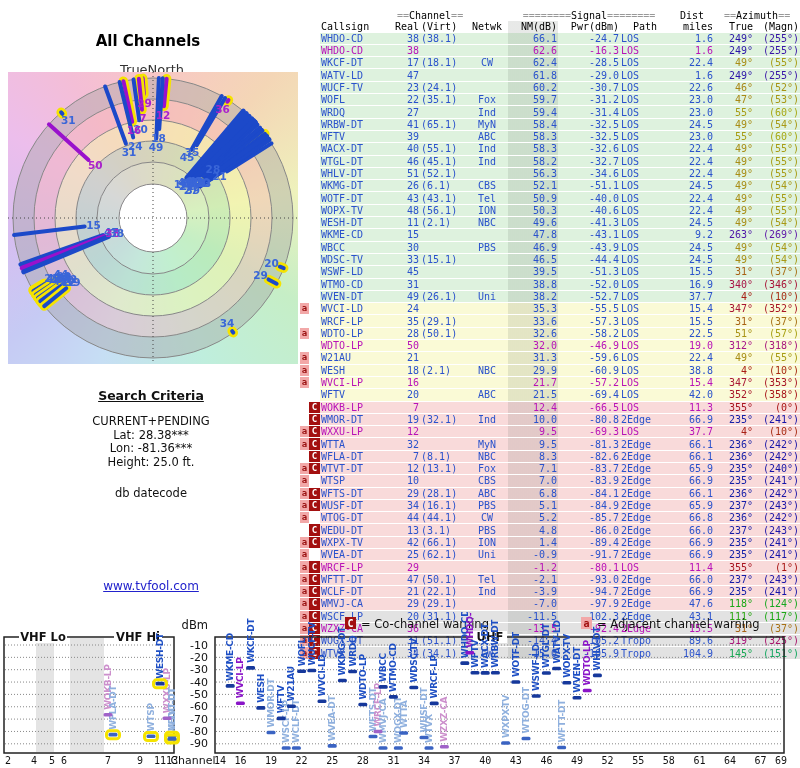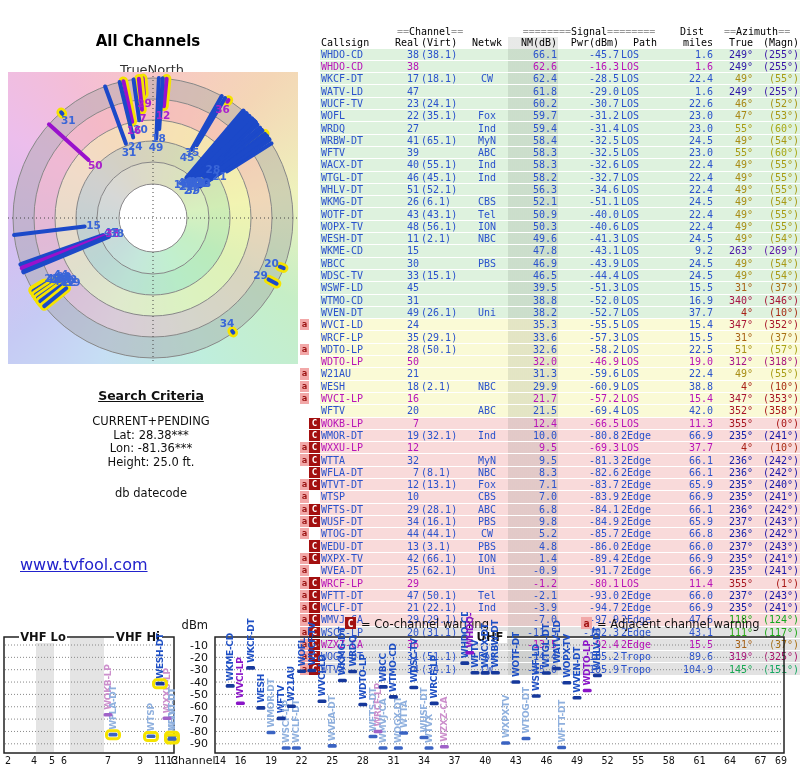--- a/index.html
+++ b/index.html
@@ -9,24 +9,24 @@
   #all-channels-title{left:14px;top:32px;width:268px;text-align:center;font-size:15px;font-weight:bold;color:#000;}
   #truenorth-label{left:88px;top:62px;width:128px;text-align:center;font-size:13px;color:#333;}
   #polar-wrap{left:8px;top:72px;width:290px;height:292px;}
   #polar-bg{position:absolute;left:0;top:0;width:290px;height:292px;
     background:conic-gradient(from 0deg,#f8c6c6,#f4d6b6 40deg,#eef2bc 80deg,#c6eec6 120deg,#bfeedd 160deg,#c6def4 200deg,#c6caf4 230deg,#d6bef0 262deg,#ecbeec 300deg,#f4bed6 330deg,#f8c6c6 360deg);}
   #polar-svg{position:absolute;left:0;top:0;}
   #search-block{left:20px;top:388px;width:262px;text-align:center;color:#111;}
   #search-heading{font-size:12.5px;font-weight:bold;text-decoration:underline;margin-bottom:12px;}
   .crit-line{font-size:11.5px;line-height:13.5px;}
   #db-block{left:20px;top:487px;width:262px;text-align:center;font-size:11.5px;line-height:13px;color:#111;}
-  #site-link{left:20px;top:555px;width:262px;text-align:left;font-size:16px;}
+  #site-link{left:20px;top:579px;width:262px;text-align:center;font-size:12px;}
   #site-link a{color:#2222cc;text-decoration:underline;cursor:pointer;}
   
-  #table-area{left:300px;top:10px;width:500px;margin-top:16px;}
+  #table-area{left:300px;top:10px;width:500px;}
   table{border-collapse:collapse;table-layout:fixed;width:500px;font-family:"DejaVu Sans Mono",monospace;font-size:10px;}
   th,td{padding:0 1px;height:11.3px;line-height:11px;overflow:hidden;white-space:nowrap;}
   thead th{font-weight:normal;color:#000;}
   .grp{color:#000;text-align:center;}
   .grp .eq{color:#999;}
   td{border-bottom:1px solid #fff;}
   .cat-g td{background:#def2de;}
   .cat-y td{background:#fafad6;}
   .cat-p td{background:#f9dada;}
   .cat-x td{background:#e2e2e2;}
@@ -247,21 +247,21 @@
       </thead>
     <tbody id="tbl-body">
         <tr class="cat-g">
       <td class="wa"></td>
       <td class="wc"></td>
       <td class="cs">WHDO-CD</td>
       <td class="num">38</td>
       <td class="virt">(38.1)</td>
       <td class="net"></td>
       <td class="num nm">66.1</td>
-      <td class="num">-45.7</td>
+      <td class="num">-24.7</td>
       <td class="path">LOS</td>
       <td class="num">1.6</td>
       <td class="num" style="color:hsl(249,78%,37%)">249°</td>
       <td class="num" style="color:hsl(255,78%,37%)">(255°)</td>
     </tr>
         <tr class="cat-g pend">
       <td class="wa"></td>
       <td class="wc"></td>
       <td class="cs">WHDO-CD</td>
       <td class="num">38</td>
@@ -778,21 +778,21 @@
       <td class="num" style="color:hsl(236,78%,37%)">236°</td>
       <td class="num" style="color:hsl(242,78%,37%)">(242°)</td>
     </tr>
         <tr class="cat-p">
       <td class="wa on">a</td>
       <td class="wc on">C</td>
       <td class="cs">WUSF-DT</td>
       <td class="num">34</td>
       <td class="virt">(16.1)</td>
       <td class="net">PBS</td>
-      <td class="num nm">9.8</td>
+      <td class="num nm">5.1</td>
       <td class="num">-84.9</td>
       <td class="path">2Edge</td>
       <td class="num">65.9</td>
       <td class="num" style="color:hsl(237,78%,37%)">237°</td>
       <td class="num" style="color:hsl(243,78%,37%)">(243°)</td>
     </tr>
         <tr class="cat-p">
       <td class="wa on">a</td>
       <td class="wc"></td>
       <td class="cs">WTOG-DT</td>

